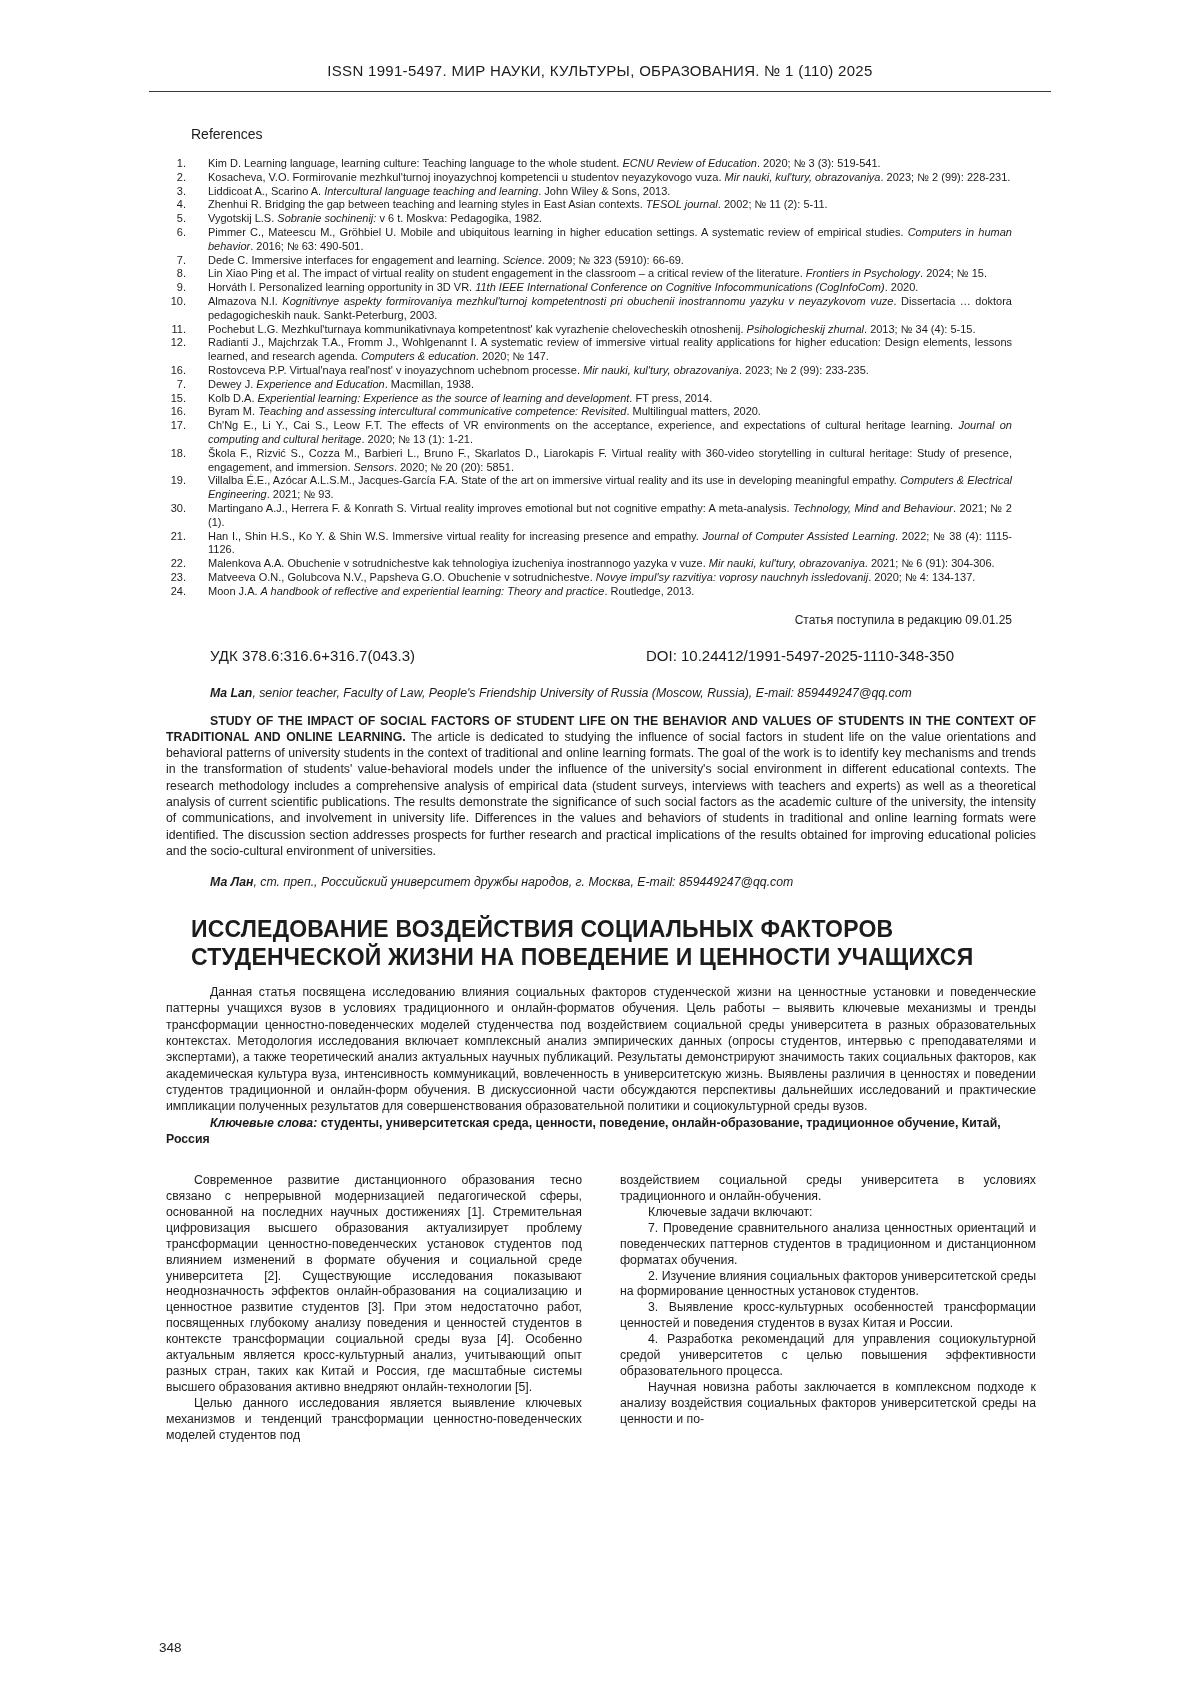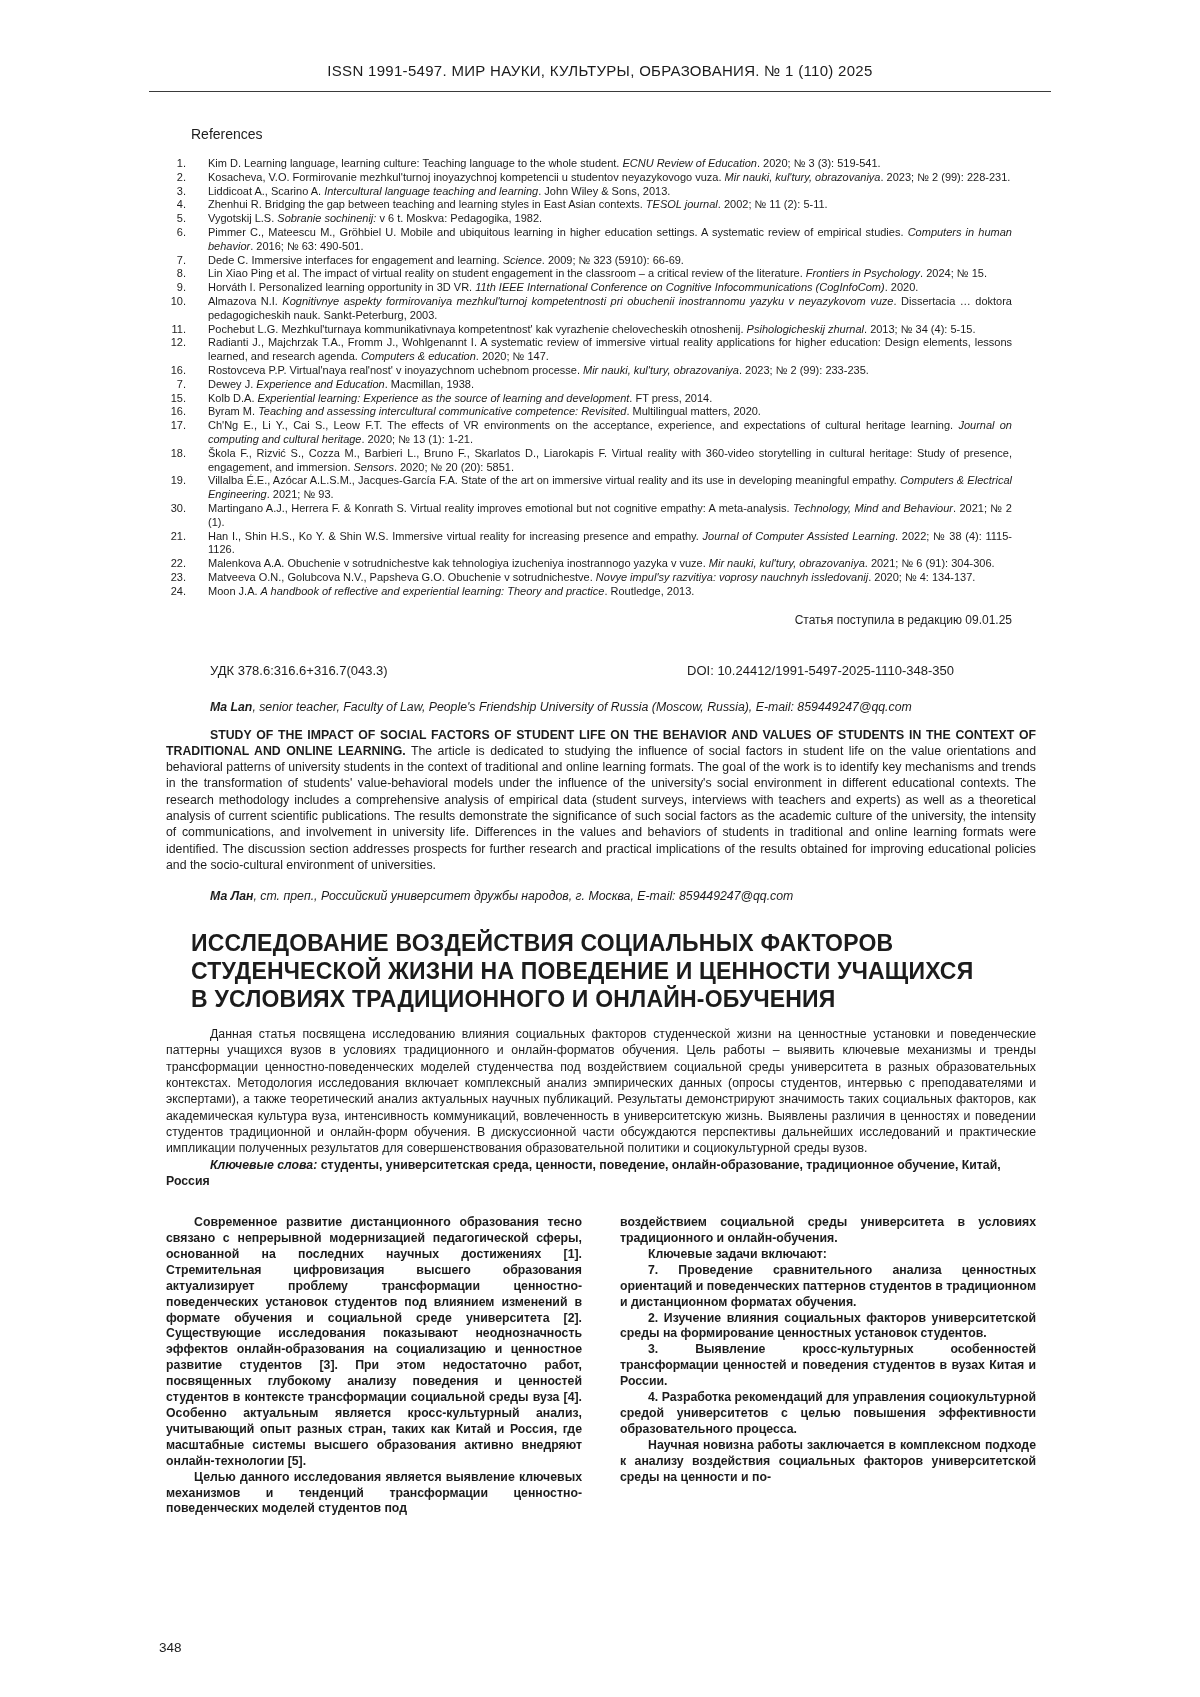--- a/index.html
+++ b/index.html
@@ -20,21 +20,21 @@
   .content { padding: 0 110px 0 112px; }
 
   .refs-title { margin: 34px 0 0 25px; font-size: 14px; }
   .refs-list { margin-top: 15px; padding-right: 24px; font-size: 11px; line-height: 13.8px; }
   .ref-row { display: flex; }
   .ref-num { flex: 0 0 27px; text-align: right; padding-right: 7px; }
   .ref-text { flex: 1; text-align: justify; padding-left: 15px; }
 
   .received-note { margin-top: 14px; padding-right: 24px; text-align: right; font-size: 12px; }
 
-  .meta-row { margin-top: 36px; display: flex; justify-content: space-between; font-size: 13px; padding: 0 82px 0 44px; }
+  .meta-row { margin-top: 20px; display: flex; justify-content: space-between; font-size: 15px; padding: 0 82px 0 44px; }
 
   .author-line { margin-top: 22px; font-size: 12.3px; padding-left: 44px; }
   .author-line.ru { margin-top: 16px; }
 
   .abstract-en, .abstract-ru {
     margin: 13px 0 0;
     font-size: 12.3px;
     line-height: 16.3px;
     text-align: justify;
     text-indent: 44px;
@@ -48,21 +48,20 @@
     line-height: 28px;
     font-weight: bold;
     letter-spacing: .2px;
   }
 
   .body-cols {
     margin-top: 26px;
     display: grid;
     grid-template-columns: 1fr 1fr;
     column-gap: 38px;
-    font-weight: bold;
   }
   .col { font-size: 12.3px; line-height: 15.9px; text-align: justify; hyphens: auto; }
   .body-par { margin: 0; text-indent: 28px; }
   .body-par.no-indent { text-indent: 0; }
 
   .page-number { position: absolute; left: 105px; bottom: 42px; font-size: 13.5px; }
 
   i { font-style: italic; }
   b { font-weight: bold; }
 </style>
@@ -188,21 +187,20 @@
 
     <div class="author-line"><b><i>Ma Lan</i></b><i>, senior teacher, Faculty of Law, People's Friendship University of Russia (Moscow, Russia), E-mail: 859449247@qq.com</i></div>
 
     <p class="abstract-en" lang="en"><b>STUDY OF THE IMPACT OF SOCIAL FACTORS OF STUDENT LIFE ON THE BEHAVIOR AND VALUES OF STUDENTS IN THE CONTEXT OF TRADITIONAL AND ONLINE LEARNING.</b> The article is dedicated to studying the influence of social factors in student life on the value orientations and behavioral patterns of university students in the context of traditional and online learning formats. The goal of the work is to identify key mechanisms and trends in the transformation of students' value-behavioral models under the influence of the university's social environment in different educational contexts. The research methodology includes a comprehensive analysis of empirical data (student surveys, interviews with teachers and experts) as well as a theoretical analysis of current scientific publications. The results demonstrate the significance of such social factors as the academic culture of the university, the intensity of communications, and involvement in university life. Differences in the values and behaviors of students in traditional and online learning formats were identified. The discussion section addresses prospects for further research and practical implications of the results obtained for improving educational policies and the socio-cultural environment of universities.</p>
 
     <div class="author-line ru"><b><i>Ма Лан</i></b><i>, ст. преп., Российский университет дружбы народов, г. Москва, E-mail: 859449247@qq.com</i></div>
 
     <h1 class="title-ru">
       <span>ИССЛЕДОВАНИЕ ВОЗДЕЙСТВИЯ СОЦИАЛЬНЫХ ФАКТОРОВ</span><br>
       <span>СТУДЕНЧЕСКОЙ ЖИЗНИ НА ПОВЕДЕНИЕ И ЦЕННОСТИ УЧАЩИХСЯ</span><br>
-      <span>В УСЛОВИЯХ ТРАДИЦИОННОГО И ОНЛАЙН-ОБУЧЕНИЯ</span>
     </h1>
 
     <p class="abstract-ru" lang="ru">Данная статья посвящена исследованию влияния социальных факторов студенческой жизни на ценностные установки и поведенческие паттерны учащихся вузов в условиях традиционного и онлайн-форматов обучения. Цель работы – выявить ключевые механизмы и тренды трансформации ценностно-поведенческих моделей студенчества под воздействием социальной среды университета в разных образовательных контекстах. Методология исследования включает комплексный анализ эмпирических данных (опросы студентов, интервью с преподавателями и экспертами), а также теоретический анализ актуальных научных публикаций. Результаты демонстрируют значимость таких социальных факторов, как академическая культура вуза, интенсивность коммуникаций, вовлеченность в университетскую жизнь. Выявлены различия в ценностях и поведении студентов традиционной и онлайн-форм обучения. В дискуссионной части обсуждаются перспективы дальнейших исследований и практические импликации полученных результатов для совершенствования образовательной политики и социокультурной среды вузов.</p>
     <p class="keywords-line"><b><i>Ключевые слова:</i></b> <b>студенты, университетская среда, ценности, поведение, онлайн-образование, традиционное обучение, Китай, Россия</b></p>
 
     <div class="body-cols">
       <div class="col" lang="ru">
           <p class="body-par">Современное развитие дистанционного образования тесно связано с непрерывной модернизацией педагогической сферы, основанной на последних научных достижениях [1]. Стремительная цифровизация высшего образования актуализирует проблему трансформации ценностно-поведенческих установок студентов под влиянием изменений в формате обучения и социальной среде университета [2]. Существующие исследования показывают неоднозначность эффектов онлайн-образования на социализацию и ценностное развитие студентов [3]. При этом недостаточно работ, посвященных глубокому анализу поведения и ценностей студентов в контексте трансформации социальной среды вуза [4]. Особенно актуальным является кросс-культурный анализ, учитывающий опыт разных стран, таких как Китай и Россия, где масштабные системы высшего образования активно внедряют онлайн-технологии [5].</p>
           <p class="body-par">Целью данного исследования является выявление ключевых механизмов и тенденций трансформации ценностно-поведенческих моделей студентов под</p>
         </div>

